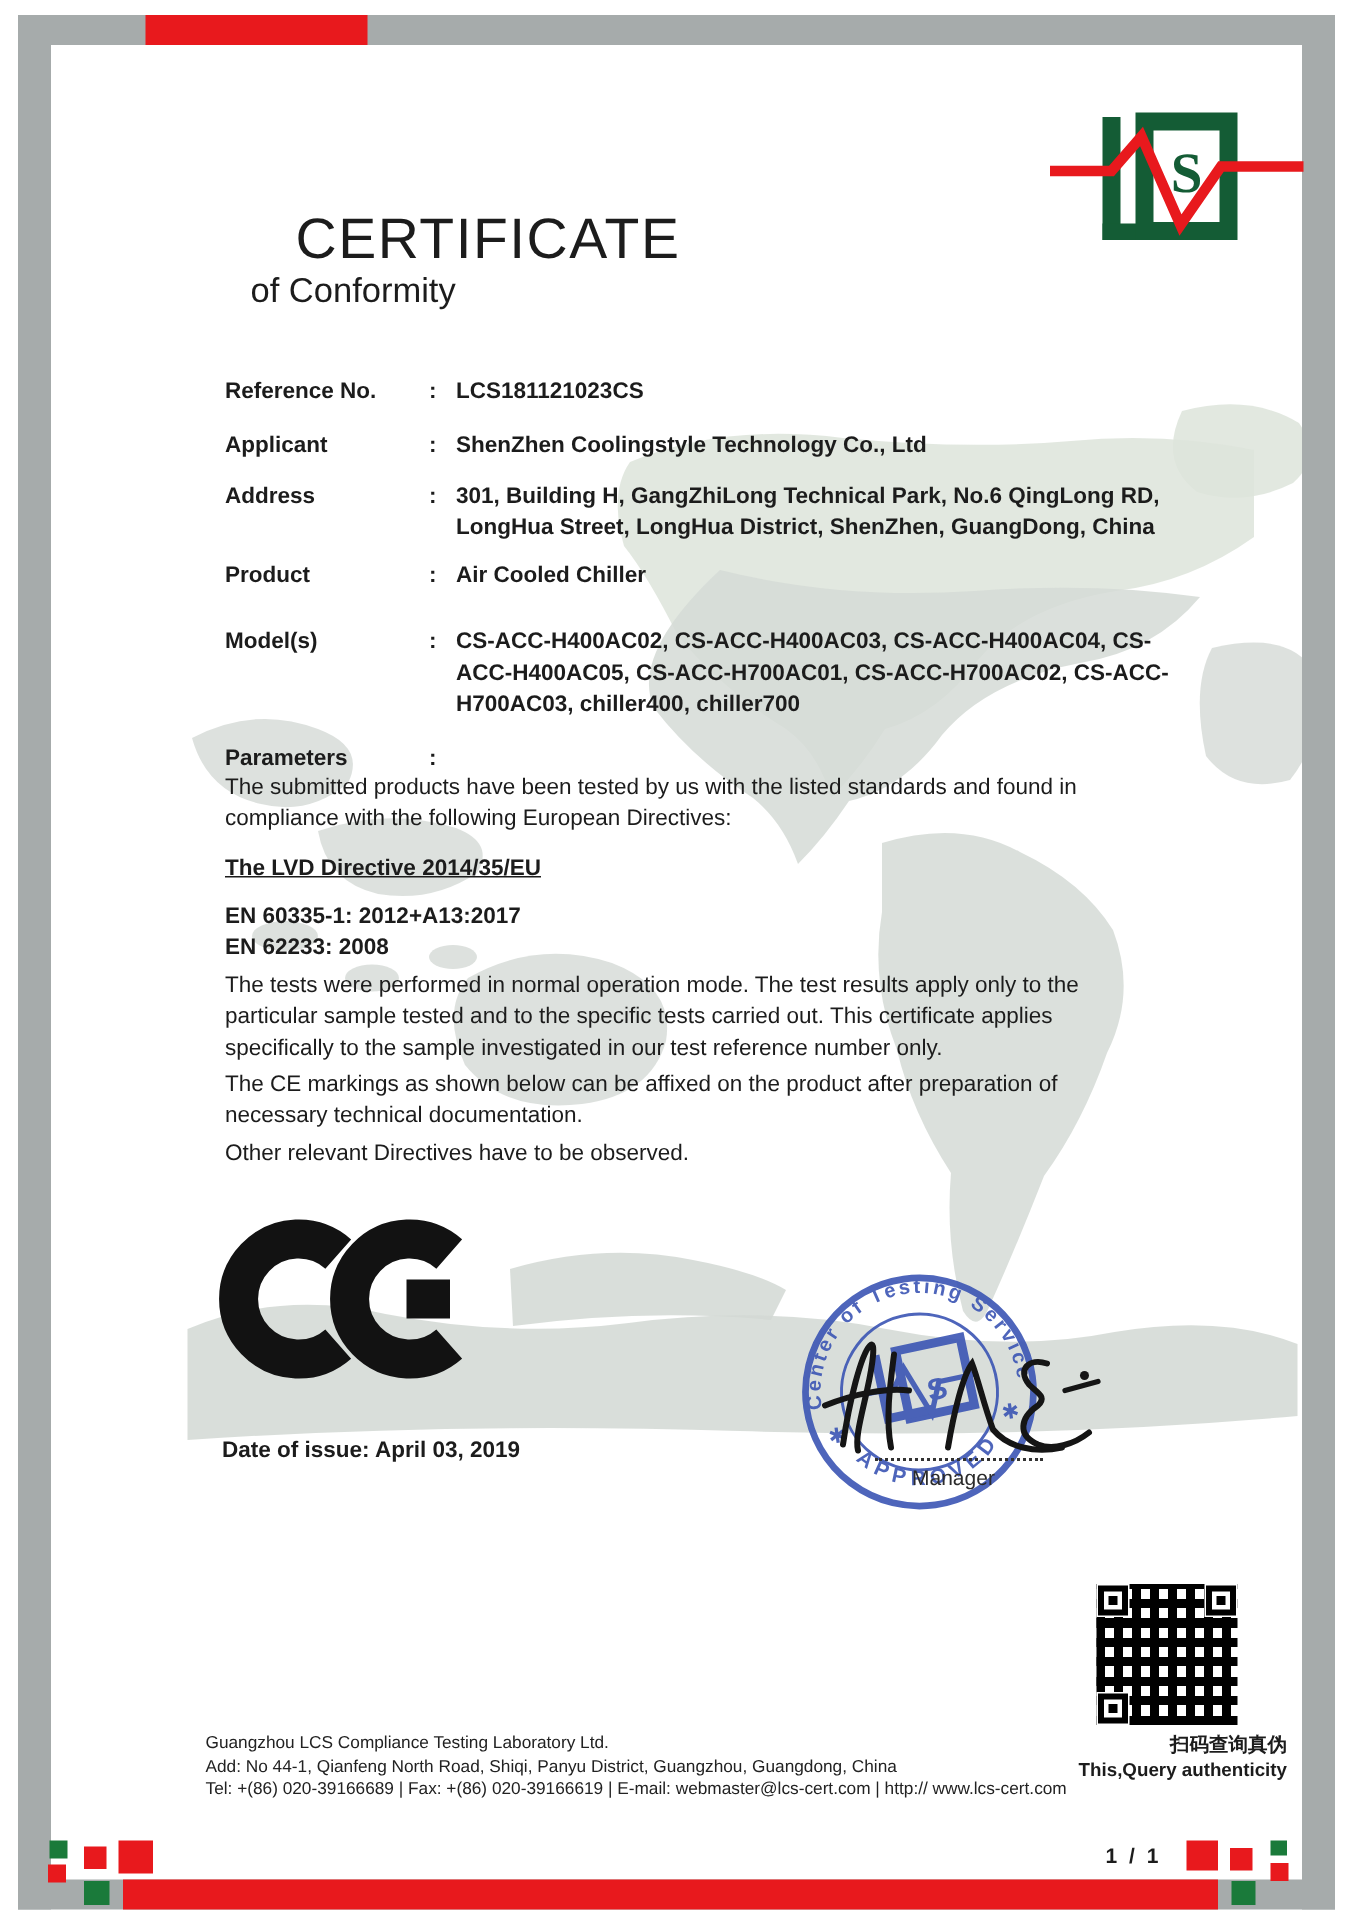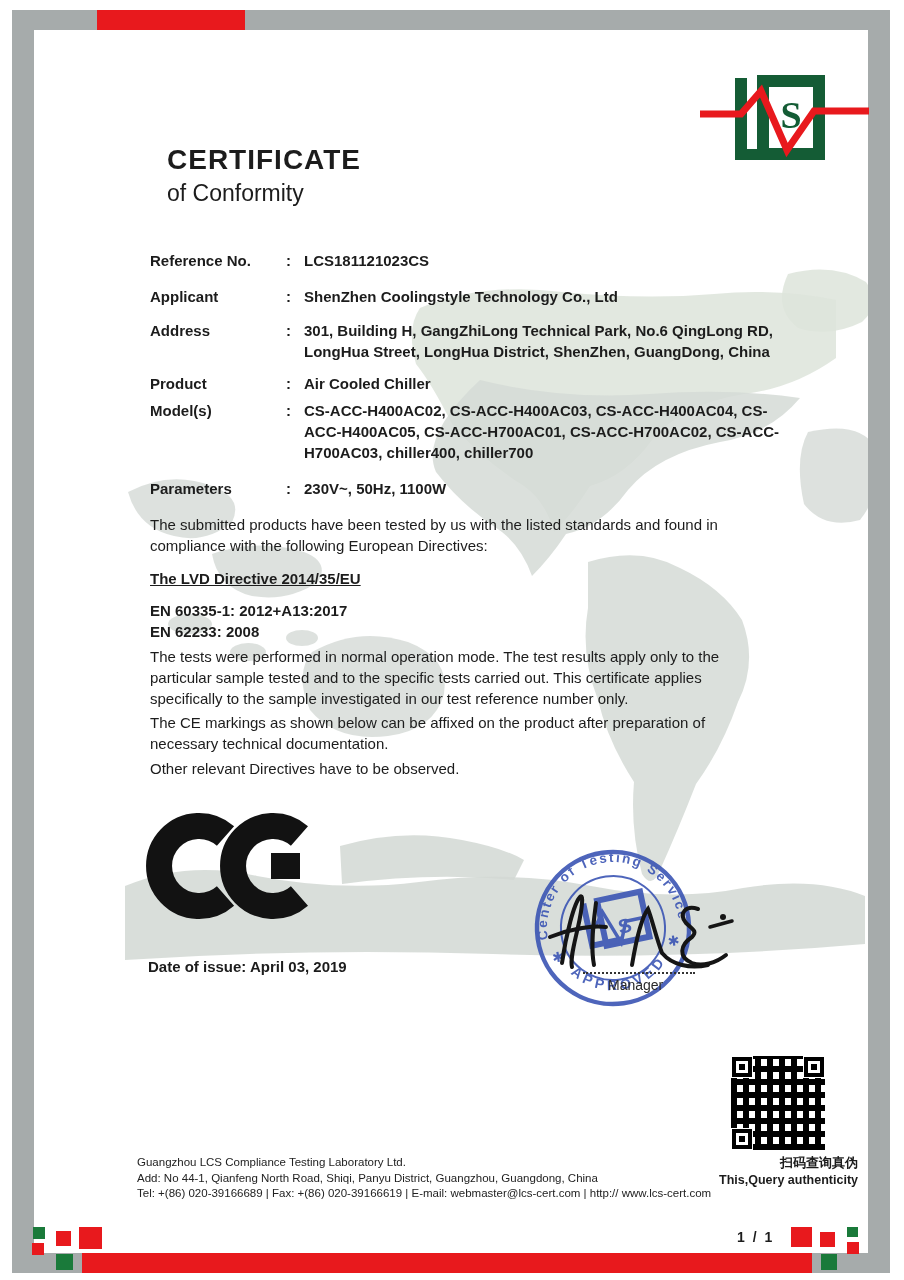--- a/index.html
+++ b/index.html
@@ -6,21 +6,21 @@
   .page{position:relative;width:904px;height:1280px;background:#fff;overflow:hidden;
         font-family:"Liberation Sans",sans-serif;color:#1c1c1c;}
   .abs{position:absolute;}
   
   .frame{position:absolute;background:#a6abab;}
   .accent-red{position:absolute;background:#e8191d;}
   .sq{position:absolute;}
   .sq.red{background:#e8191d;}
   .sq.green{background:#1a7a3a;}
   
-  .title{font-weight:bold;font-size:28px;letter-spacing:1px;line-height:34px;}
+  .title{font-weight:normal;font-size:38px;letter-spacing:1px;line-height:34px;margin-left:30px;}
   .subtitle{font-weight:normal;font-size:23px;line-height:26px;margin-top:3px;}
   
   .fields{width:630px;font-size:15px;line-height:21px;}
   .frow{display:flex;}
   .fl{width:136px;font-weight:bold;flex:none;}
   .fc{width:18px;font-weight:bold;flex:none;}
   .fv{flex:1;font-weight:bold;white-space:pre-line;}
   
   .bodytext{width:585px;font-size:15px;line-height:21px;}
   .bodytext p{margin:0;white-space:pre-line;}
@@ -110,36 +110,35 @@
       <span class="fl">Applicant</span>
       <span class="fc">:</span>
       <span class="fv">ShenZhen Coolingstyle Technology Co., Ltd</span>
     </div>
     <div class="frow" style="margin-bottom:11px;">
       <span class="fl">Address</span>
       <span class="fc">:</span>
       <span class="fv">301, Building H, GangZhiLong Technical Park, No.6 QingLong RD,
 LongHua Street, LongHua District, ShenZhen, GuangDong, China</span>
     </div>
-    <div class="frow" style="margin-bottom:6px;">
+    <div class="frow" style="margin-bottom:23px;">
       <span class="fl">Product</span>
       <span class="fc">:</span>
       <span class="fv">Air Cooled Chiller</span>
     </div>
     <div class="frow" style="margin-bottom:15px;">
       <span class="fl">Model(s)</span>
       <span class="fc">:</span>
       <span class="fv">CS-ACC-H400AC02, CS-ACC-H400AC03, CS-ACC-H400AC04, CS-
 ACC-H400AC05, CS-ACC-H700AC01, CS-ACC-H700AC02, CS-ACC-
 H700AC03, chiller400, chiller700</span>
     </div>
     <div class="frow">
       <span class="fl">Parameters</span>
       <span class="fc">:</span>
-      <span class="fv">230V~, 50Hz, 1100W</span>
     </div>
   </div>
 
   <div class="abs bodytext" style="left:150px;top:514px;">
     <p style="margin-bottom:12px;">The submitted products have been tested by us with the listed standards and found in
 compliance with the following European Directives:</p>
     <p class="b" style="margin-bottom:11px;text-decoration:underline;">The LVD Directive 2014/35/EU</p>
     <p class="b" style="margin-bottom:4px;">EN 60335-1: 2012+A13:2017
 EN 62233: 2008</p>
     <p style="margin-bottom:3px;">The tests were performed in normal operation mode. The test results apply only to the

